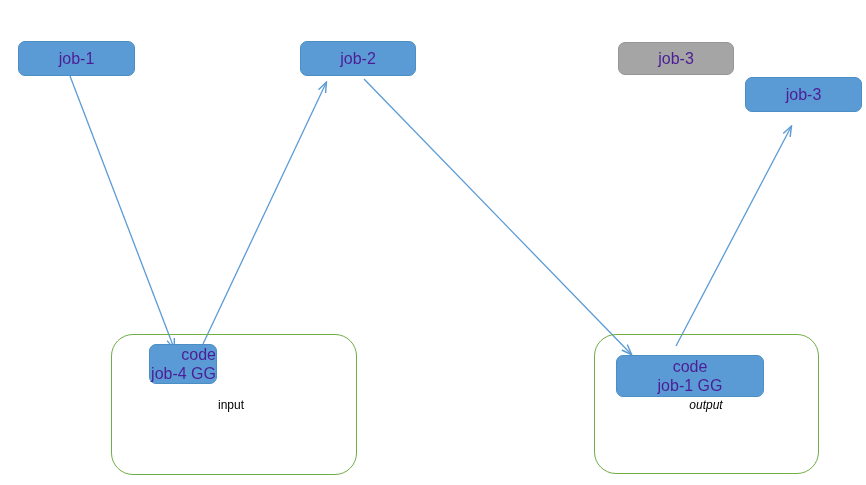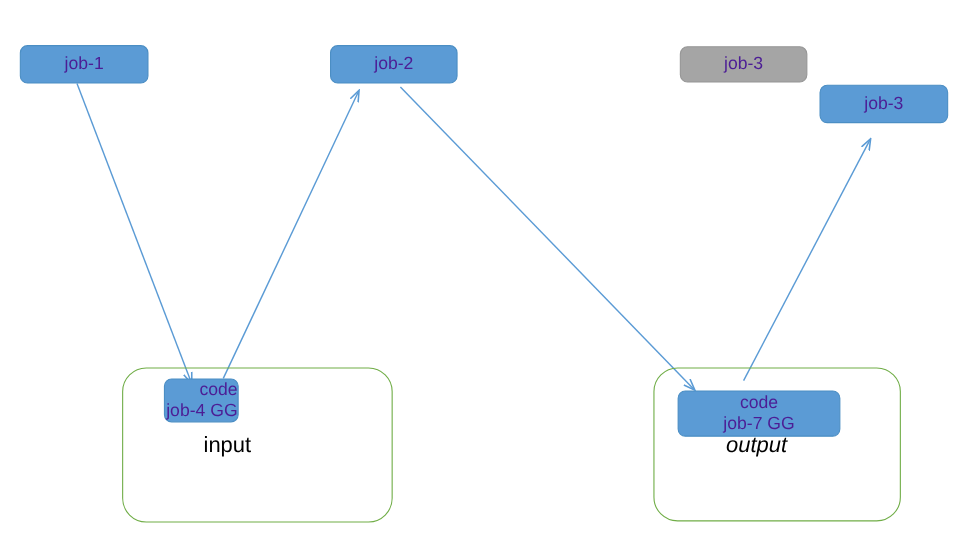--- a/index.html
+++ b/index.html
@@ -57,23 +57,23 @@
     position: absolute;
     box-sizing: border-box;
     border: 1px solid #70ad47;
     border-radius: 22px;
     background: transparent;
     z-index: 1;
   }
   .container-label {
     position: absolute;
     color: #000000;
-    font-size: 20px;
+    font-size: 12px;
     line-height: 19px;
-    text-align: left;
+    text-align: center;
     white-space: nowrap;
     z-index: 2;
   }
 </style>
 </head>
 <body>
 
 <div id="canvas">
 
   <svg class="edges" viewBox="0 0 866 485" xmlns="http://www.w3.org/2000/svg">
@@ -116,16 +116,16 @@
 
   </div>
 
   <div class="node blue" id="node-4" style="left: 149px; top: 344px; width: 68px; height: 40px; align-items: flex-end;">
     <span class="line1">code</span>
     <span class="line2">job-4 GG</span>
   </div>
 
   <div class="node blue" id="node-5" style="left: 616px; top: 355px; width: 148px; height: 42px;">
     <span class="line1">code</span>
-    <span class="line2">job-7 GG</span>
+    <span class="line2">job-1 GG</span>
   </div>
 
 </div>
 
 </body></html>

